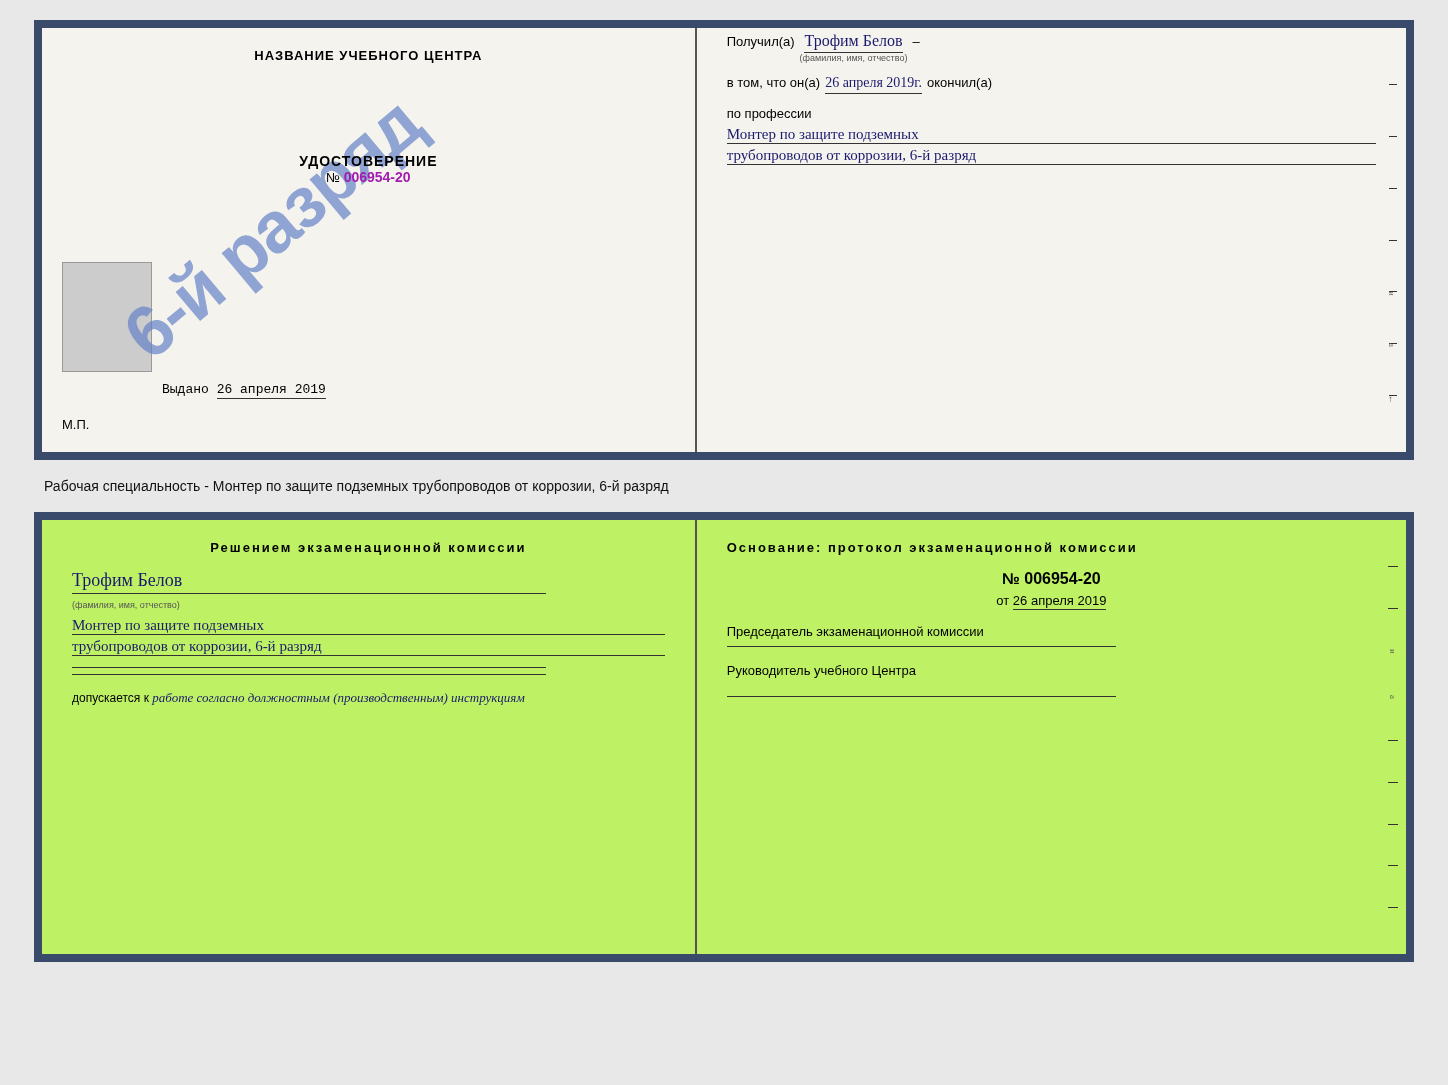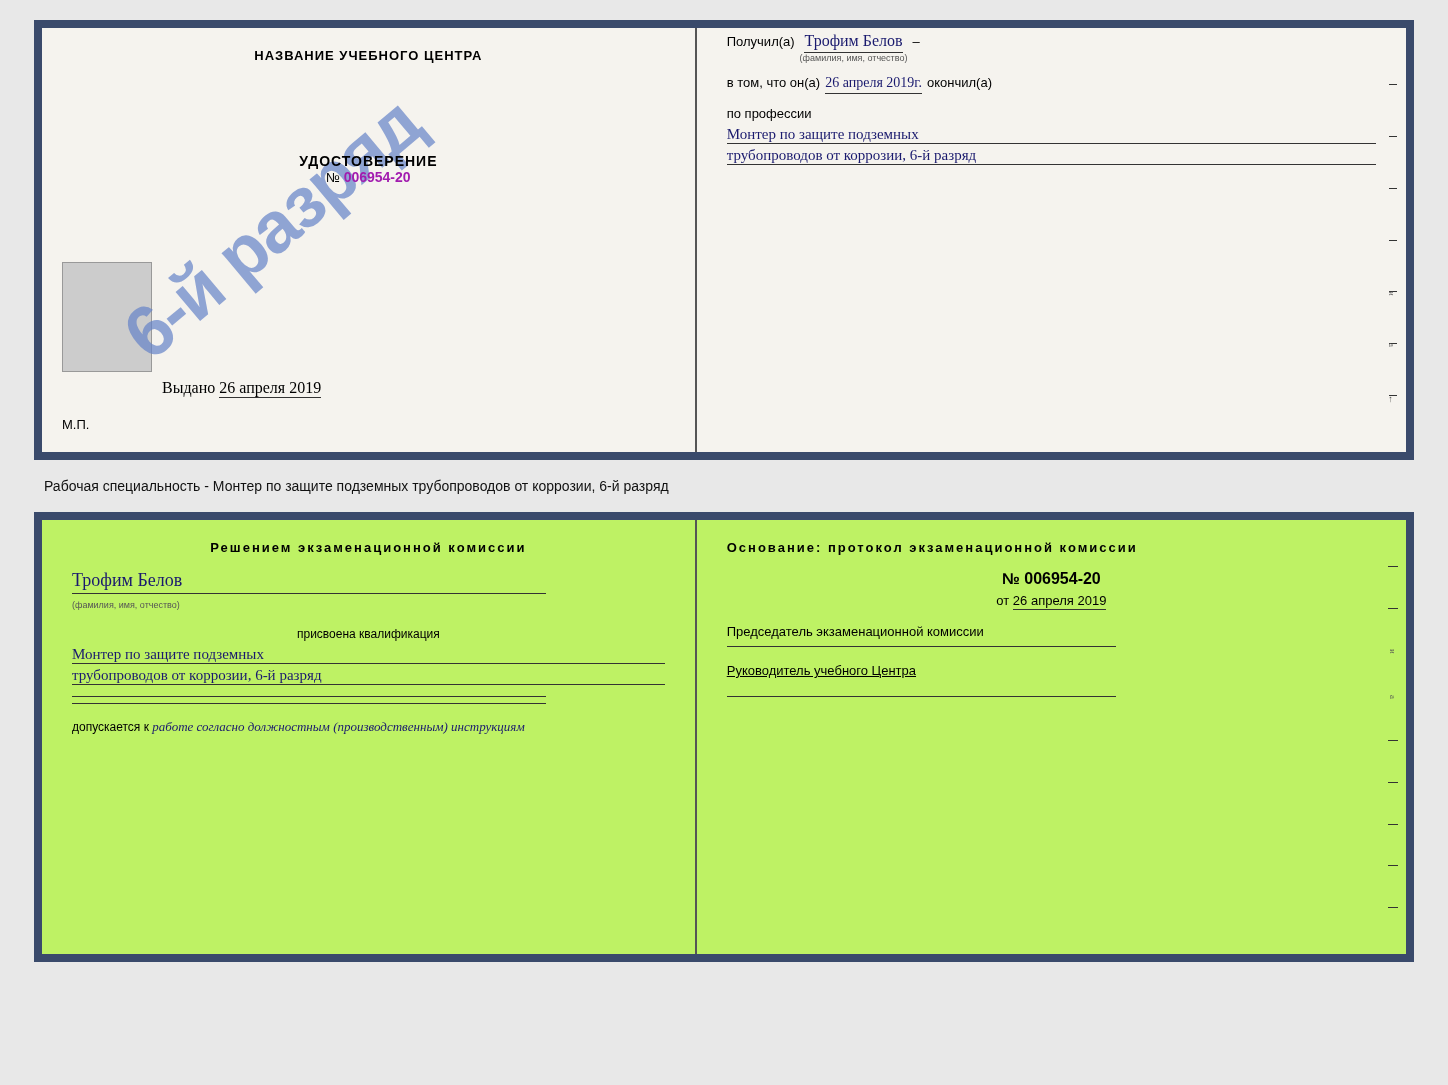--- a/index.html
+++ b/index.html
@@ -101,22 +101,22 @@
       border: 1px solid #999;
       position: absolute;
       left: 20px;
       bottom: 80px;
     }
 
     .issued-date {
       position: absolute;
       bottom: 55px;
       left: 120px;
-      font-family: Liberation Serif, serif;
-      font-size: 16px;
+      font-family: Liberation Mono, monospace;
+      font-size: 13px;
     }
 
     .mp-label {
       position: absolute;
       bottom: 20px;
       left: 20px;
       font-family: Arial, sans-serif;
       font-size: 13px;
     }
 
@@ -328,21 +328,20 @@
       width: 60%;
       height: 1px;
       margin-bottom: 15px;
     }
 
     .director-label {
       font-size: 13px;
       font-family: Arial, sans-serif;
       margin-bottom: 16px;
       line-height: 1.4;
-      text-decoration: underline;
     }
 
     .right-decorative-absolute {
       position: absolute;
       right: 0;
       top: 0;
       bottom: 0;
       width: 25px;
       display: flex;
       flex-direction: column;
@@ -436,21 +435,20 @@
 
   <div class="cert-bottom-left">
     <div class="decision-header">Решением  экзаменационной  комиссии</div>
 
     <div class="name-block">
       <span class="name-handwritten">Трофим Белов</span>
       <br>
       <span class="small-label">(фамилия, имя, отчество)</span>
     </div>
 
-    <div class="qualification-assigned">присвоена квалификация</div>
 
     <span class="qualification-handwritten">Монтер по защите подземных</span>
     <span class="qualification-handwritten">трубопроводов от коррозии, 6-й разряд</span>
 
     <div style="margin-top: 8px; display:flex; flex-direction:column; gap:6px;">
       <div class="simple-line"></div>
       <div class="simple-line"></div>
     </div>
 
     <div class="allowed-text" style="margin-top:15px;">

